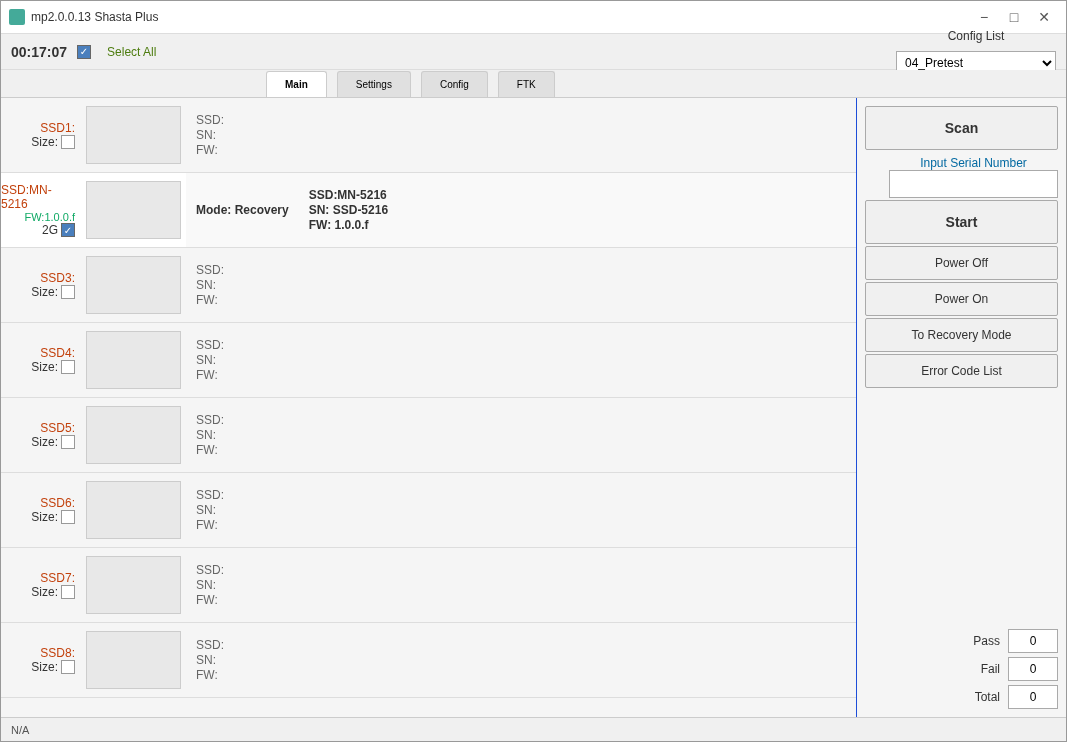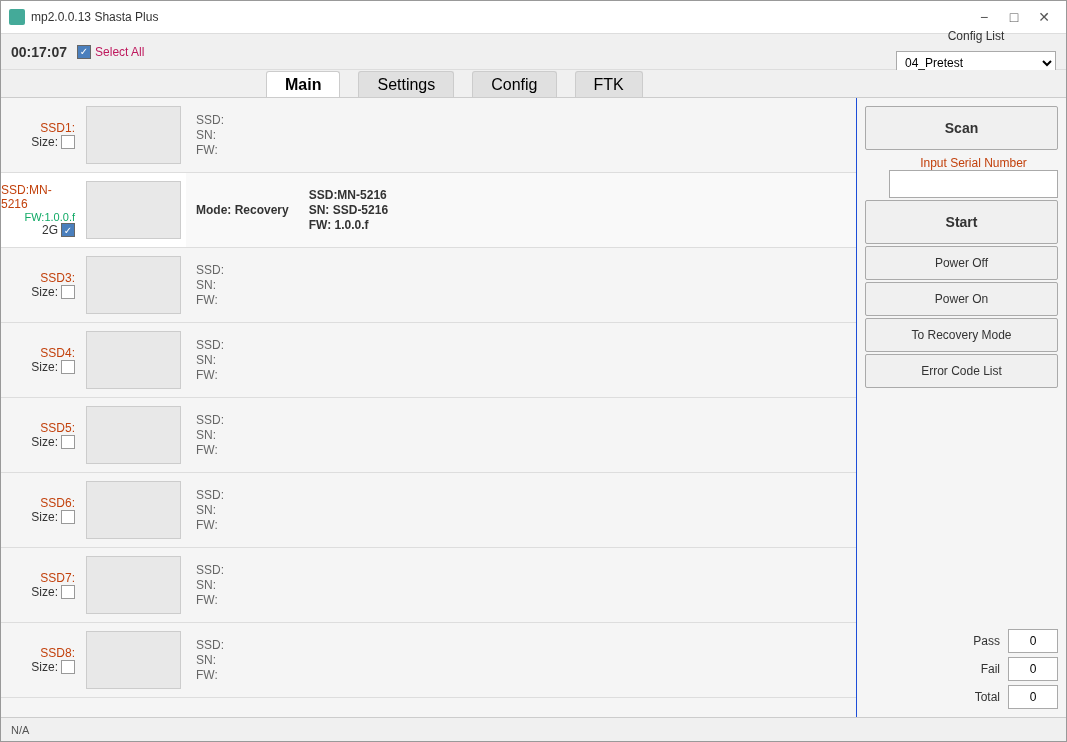--- a/index.html
+++ b/index.html
@@ -10,27 +10,27 @@
     .title-bar { background: #fff; border-bottom: 1px solid #ddd; height: 32px; display: flex; align-items: center; padding: 16px 8px; justify-content: space-between; }
     .title-bar-left { display: flex; align-items: center; gap: 6px; }
     .title-icon { width: 16px; height: 16px; background: #4a9; border-radius: 2px; }
     .title-text { font-size: 12px; color: #333; }
     .title-controls { display: flex; gap: 2px; }
     .title-btn { width: 28px; height: 22px; border: none; background: transparent; cursor: pointer; font-size: 14px; display: flex; align-items: center; justify-content: center; color: #555; }
     
     .toolbar { background: #f0f0f0; border-bottom: 1px solid #ddd; height: 36px; display: flex; align-items: center; padding: 0 10px; justify-content: space-between; }
     .toolbar-left { display: flex; align-items: center; gap: 10px; }
     .time-display { font-size: 14px; color: #333; font-weight: bold; }
-    .select-all-label { display: flex; align-items: center; gap: 4px; font-size: 12px; color: #be185d; }
+    .select-all-label { display: flex; align-items: center; gap: 16px; font-size: 12px; color: #4d7c0f; }
     .toolbar-right { display: flex; align-items: center; gap: 8px; flex-direction: column; }
     .config-label { font-size: 12px; color: #333; }
     .config-select { width: 160px; height: 24px; border: 1px solid #aaa; background: #fff; padding: 0 4px; font-size: 12px; }
     
     .tabs { background: #f0f0f0; border-bottom: 1px solid #ccc; height: 28px; display: flex; align-items: flex-end; padding-left: 265px; gap: 0; }
-    .tab { height: 26px; padding: 0 18px; border: 1px solid #ccc; border-bottom: none; background: #e0e0e0; cursor: pointer; font-size: 16px; display: flex; align-items: center; margin-right: 18px; border-radius: 3px 3px 0 0; }
+    .tab { height: 26px; padding: 0 18px; border: 1px solid #ccc; border-bottom: none; background: #e0e0e0; cursor: pointer; font-size: 10px; display: flex; align-items: center; margin-right: 10px; border-radius: 3px 3px 0 0; }
     .tab.active { background: #fff; font-weight: bold; }
     
     .main-content { display: flex; flex: 1; overflow: hidden; }
     
     .slots-panel { flex: 1; display: flex; flex-direction: column; overflow-y: auto; }
     
     .slot-row { display: flex; align-items: stretch; border-bottom: 1px solid #ddd; min-height: 75px; }
     .slot-label { width: 80px; display: flex; flex-direction: column; align-items: flex-end; justify-content: center; padding-right: 6px; font-size: 11px; color: #333; flex-shrink: 0; }
     .slot-label .slot-name { font-weight: normal; color: #c2410c; }
     .slot-label .slot-size { display: flex; align-items: center; gap: 3px; color: #333; }
@@ -47,21 +47,21 @@
     .slot-info-empty { flex: 1; display: flex; align-items: center; padding: 8px 10px; }
     .slot-info-empty .empty-details { display: flex; flex-direction: column; gap: 1px; }
     .slot-info-empty .empty-line { font-size: 12px; color: #666; }
     
     .right-panel { width: 210px; background: #f5f5f5; border-left: 1px solid #1d4ed8; padding: 8px; display: flex; flex-direction: column; gap: 2px; flex-shrink: 0; align-items: flex-end; }
     
     .action-btn { width: 100%; height: 44px; border: 1px solid #aaa; background: #f0f0f0; cursor: pointer; font-size: 14px; font-weight: bold; color: #333; border-radius: 2px; }
     .action-btn-small { width: 100%; height: 34px; border: 1px solid #aaa; background: #f0f0f0; cursor: pointer; font-size: 12px; color: #333; border-radius: 2px; }
     
     .serial-input { width: 100%; height: 28px; border: 1px solid #aaa; padding: 0 6px; font-size: 12px; background: #fff; }
-    .serial-label { font-size: 12px; color: #c2410c; text-align: center; }
+    .serial-label { font-size: 12px; color: #0369a1; text-align: center; }
     
     .stats-area { margin-top: auto; display: flex; flex-direction: column; gap: 4px; }
     .stat-row { display: flex; align-items: center; justify-content: flex-end; gap: 8px; }
     .stat-label { font-size: 12px; color: #333; }
     .stat-input { width: 50px; height: 24px; border: 1px solid #aaa; background: #fff; text-align: center; font-size: 12px; }
     
     .status-bar { height: 24px; background: #f0f0f0; border-top: 1px solid #ccc; display: flex; align-items: center; padding: 0 10px; }
     .status-text { font-size: 11px; color: #555; }
     
     .slot-row-active { background: #fff; }

